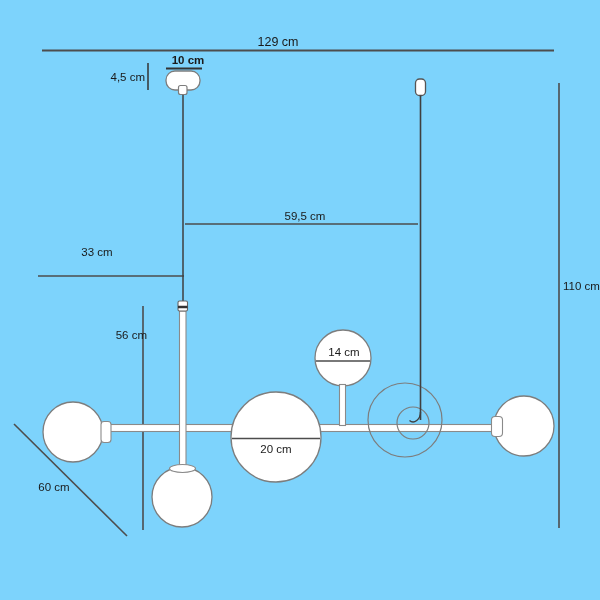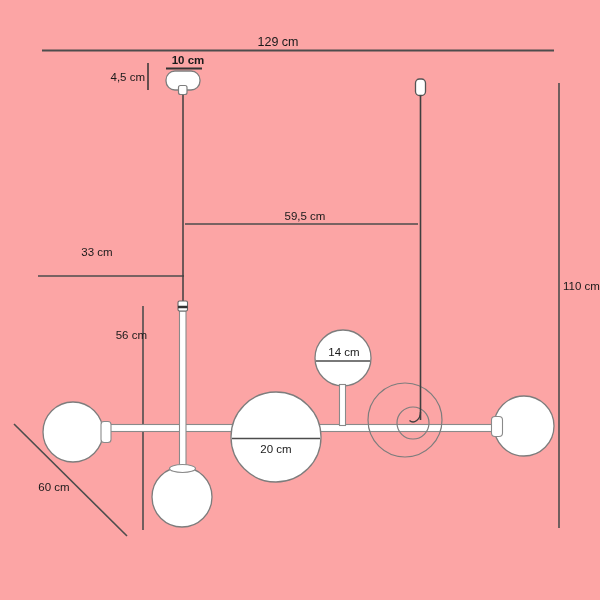--- a/index.html
+++ b/index.html
@@ -4,21 +4,21 @@
 <style>
   html, body {
     margin: 0;
     padding: 0;
     background: #ffffff;
   }
   .stage {
     position: relative;
     width: 600px;
     height: 600px;
-    background: #fca5a5;
+    background: #7dd3fc;
     overflow: hidden;
     font-family: "Liberation Sans", sans-serif;
   }
   svg { display: block; }
   .dim-label {
     font-family: "Liberation Sans", sans-serif;
     font-size: 11.5px;
     fill: #1a1a1a;
   }
   .dim-label-lg { font-size: 12.5px; }

